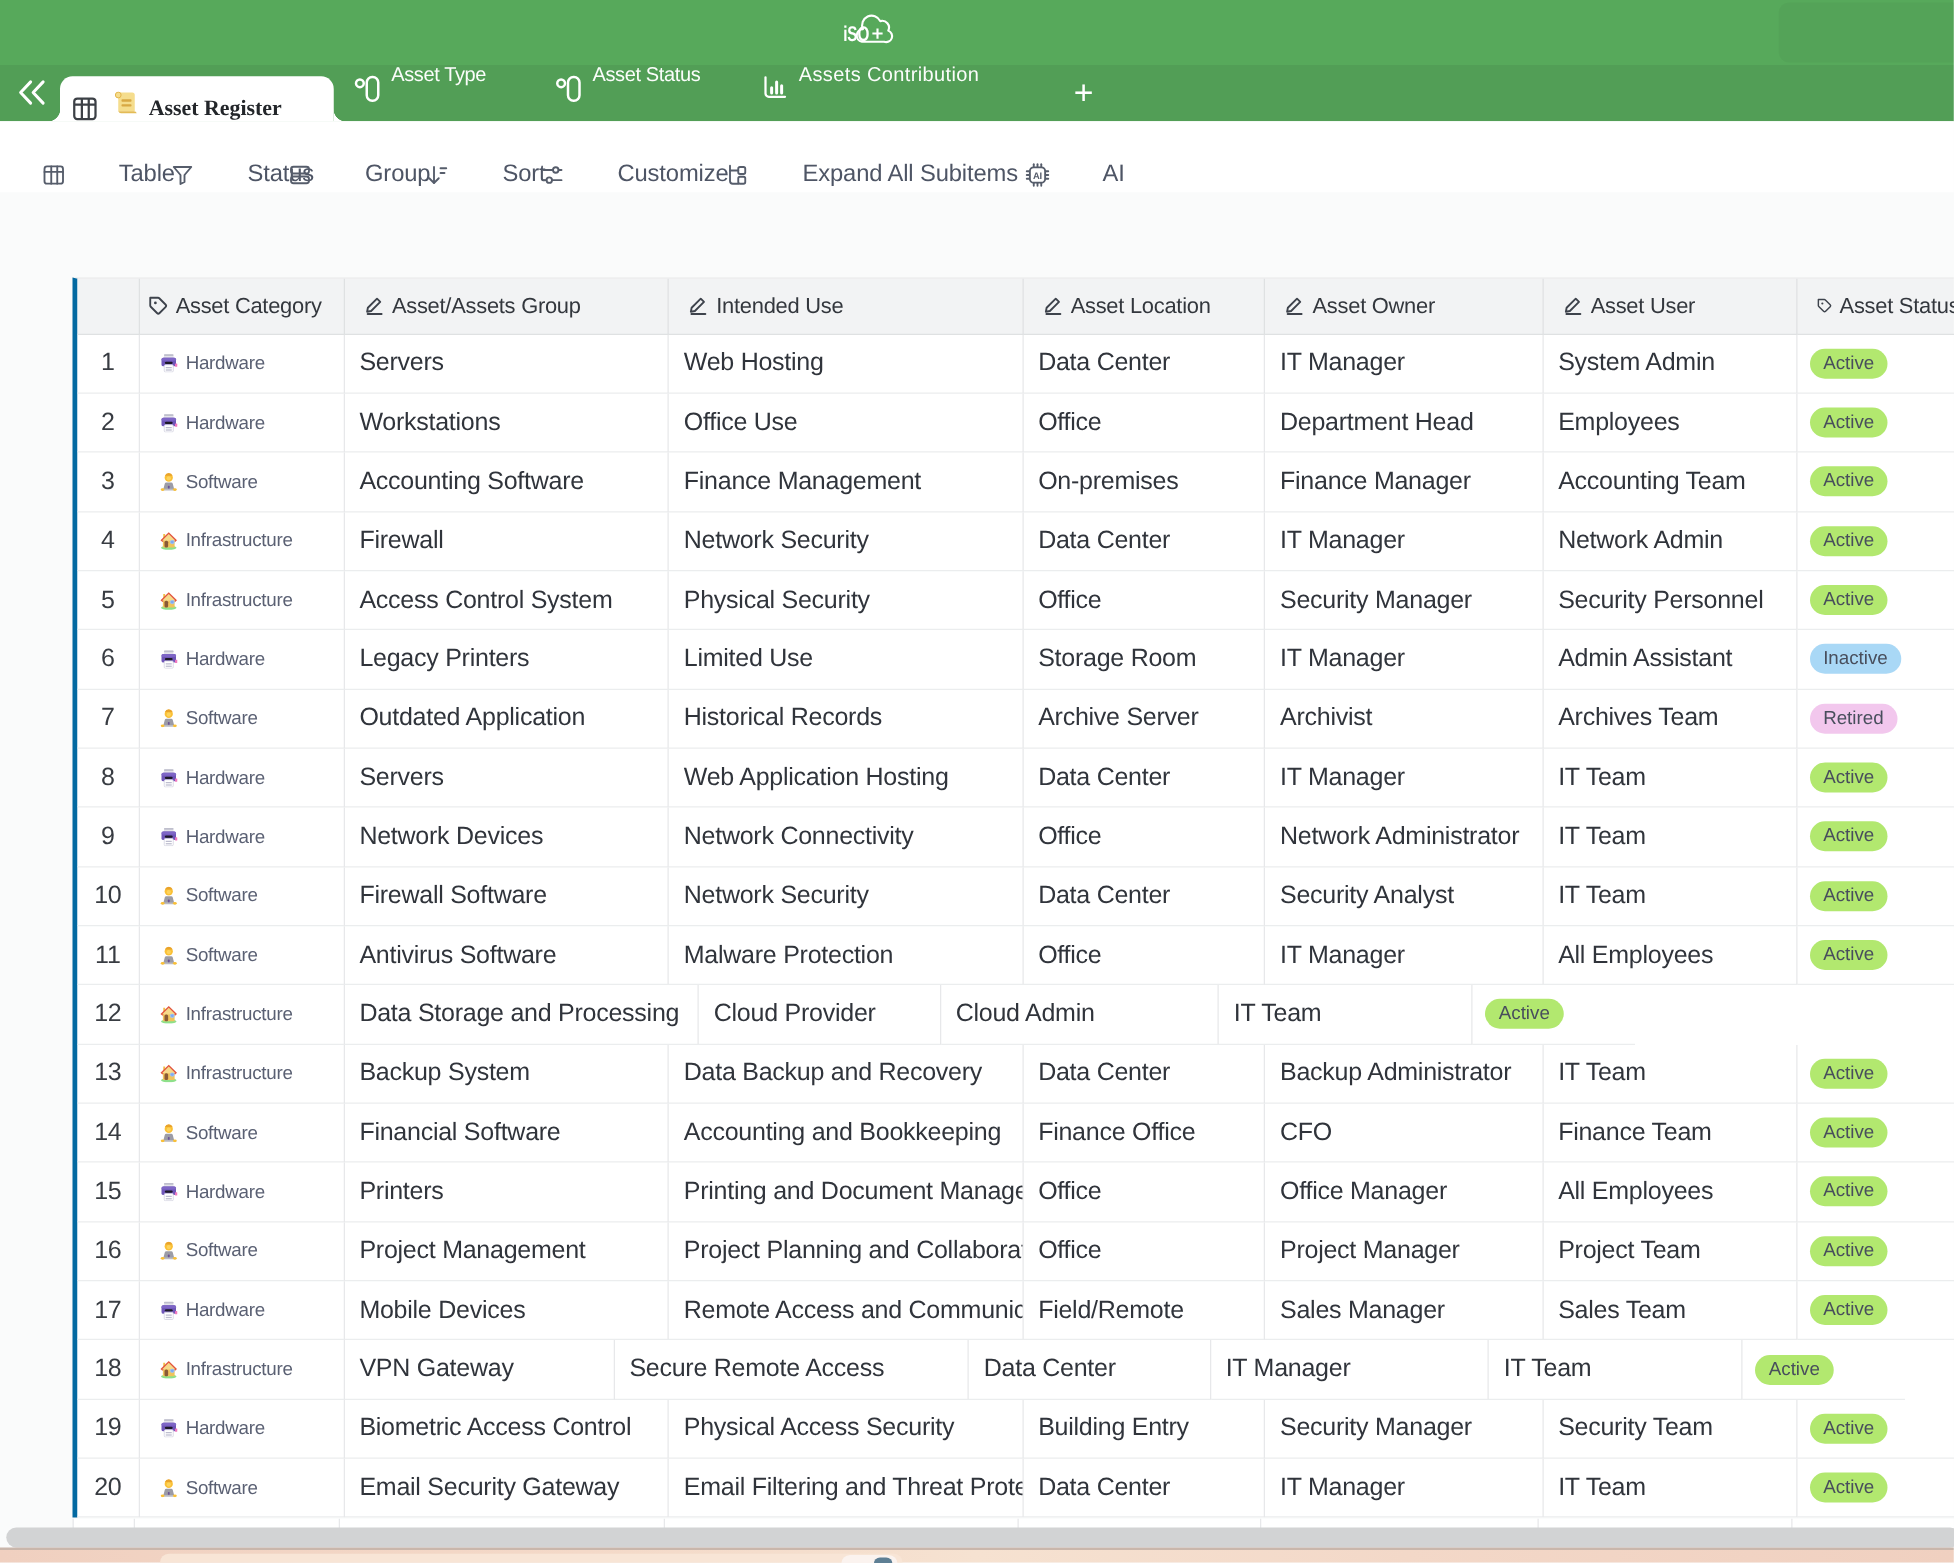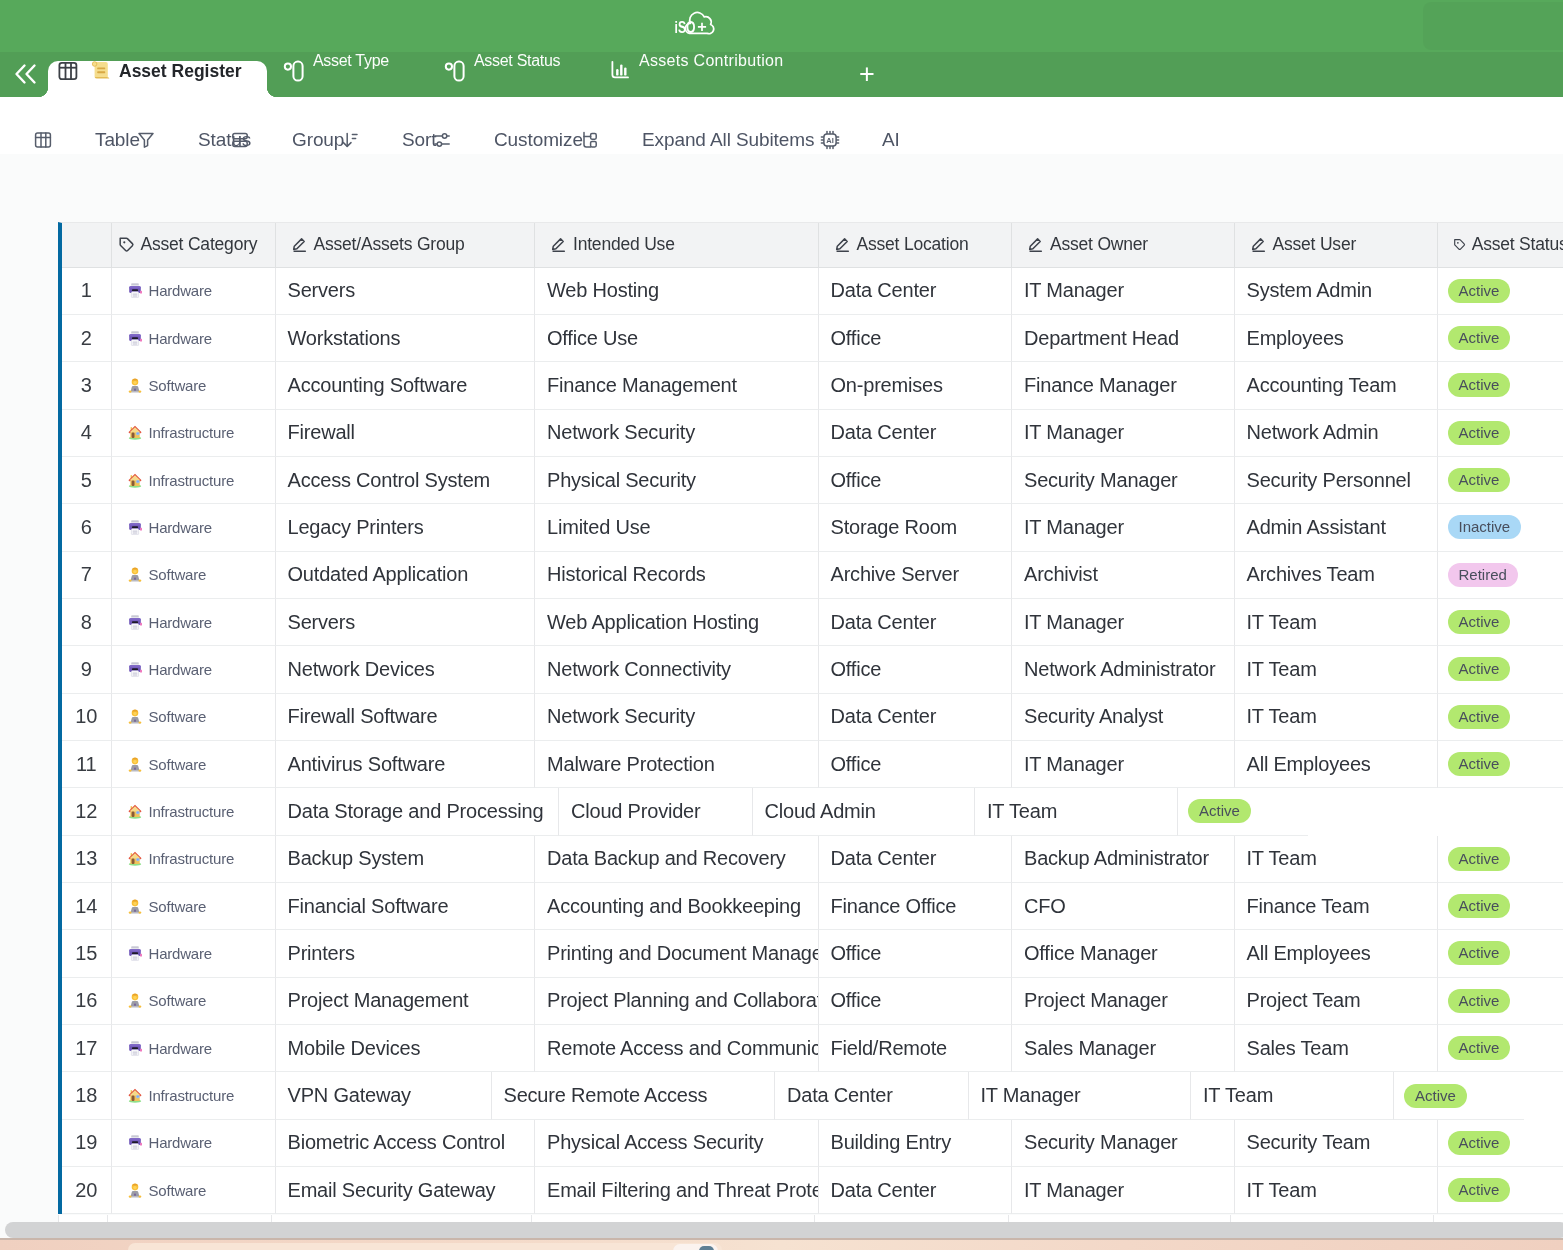--- a/index.html
+++ b/index.html
@@ -1,21 +1,21 @@
 <!DOCTYPE html>
 <html><head><meta charset="utf-8">
 <style>
 * { margin:0; padding:0; box-sizing:border-box; }
 html,body { width:1563px; height:1250px; overflow:hidden; font-family:"Liberation Sans", sans-serif; background:#fafbfb; }
 .topbar { position:absolute; left:0; top:0; width:1563px; height:52px; background:#57a95b; }
 .tr-btn { position:absolute; right:0; top:2px; width:140px; height:48px; background:rgba(0,0,0,0.03); border-radius:8px 0 0 8px; }
 .logo { position:absolute; left:672px; top:5px; }
 .tabbar { position:absolute; left:0; top:52px; width:1563px; height:45px; background:#529e56; }
 .chevl { position:absolute; left:14px; top:11px; }
-.tab-active { position:absolute; left:48px; top:9px; width:219px; height:36px; background:#ffffff; border-radius:10px 10px 0 0; display:flex; align-items:flex-start; padding-left:10px; }
+.tab-active { position:absolute; left:48px; top:9px; width:219px; height:36px; background:#ffffff; border-radius:10px 10px 0 0; display:flex; align-items:flex-end; padding-left:10px;font-family:Liberation Serif, serif; }
 .tab-active::before { content:""; position:absolute; left:-10px; bottom:0; width:10px; height:10px; background:radial-gradient(circle at 0 0, transparent 10px, #ffffff 10.5px); }
 .tab-active::after { content:""; position:absolute; right:-10px; bottom:0; width:10px; height:10px; background:radial-gradient(circle at 10px 0, transparent 10px, #ffffff 10.5px); }
 .tab-active .ttl { margin-left:9px; font-size:17.5px; font-weight:700; color:#23262a; letter-spacing:0px; }
 .tab-active svg { margin-right:0px; }
 .tab-active .sc { margin-left:13px; }
 .itab { position:absolute; top:0; height:45px; display:flex; align-items:flex-start; color:#fbfdfb; font-size:16px; letter-spacing:-0.3px; }
 .itab svg { margin-right:9px; }
 .plus { position:absolute; left:859px; top:0; height:45px; display:flex; align-items:center; color:#ffffff; font-size:27px; font-weight:400; }
 .toolbar { position:absolute; left:0; top:97px; width:1563px; height:57px; background:#ffffff; }
 .tbi { position:absolute; top:14px; height:57px; display:flex; align-items:center; color:#4e5565; font-size:19px; letter-spacing:-0.1px;gap:36px; }

